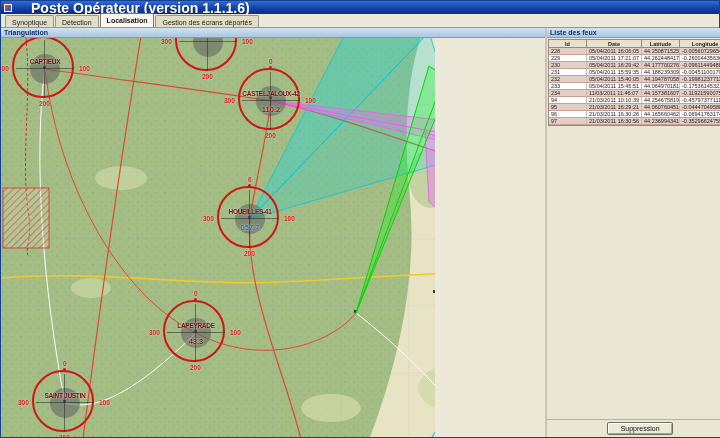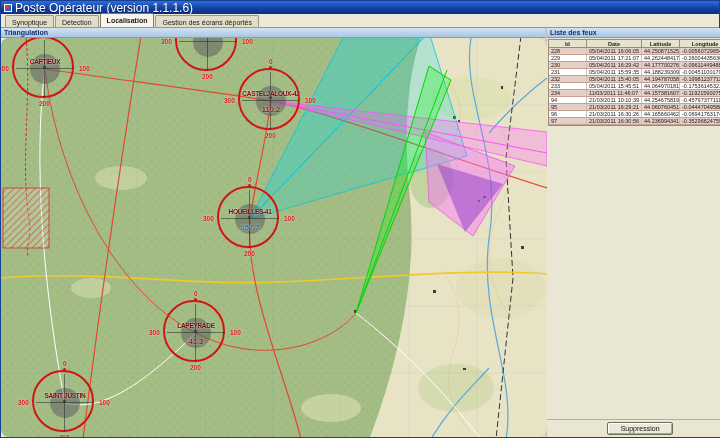--- a/index.html
+++ b/index.html
@@ -6,22 +6,22 @@
   html,body { width:720px; height:438px; overflow:hidden; background:#ece9d8;
               font-family:"Liberation Sans", sans-serif; }
   .window { position:absolute; inset:0; width:720px; height:438px; background:#ece9d8;
             border:1px solid #16418f; }
 
   
   .titlebar { height:13px; background:linear-gradient(180deg,#2f6be0 0%,#123e9e 60%,#0a2f86 100%);
               display:flex; align-items:center; padding:0 3px; gap:3px; }
   .app-icon { width:8px; height:8px; background:linear-gradient(135deg,#e04030 0 50%,#3060d0 50% 100%);
               border:1px solid #fff; flex:0 0 auto; }
-  .titlebar .title { color:#fff; font-size:12px; font-weight:normal; white-space:nowrap;
-                     text-shadow:0 1px 1px rgba(0,0,0,.5); }
+  .titlebar .title { color:#fff; font-size:14px; font-weight:bold; white-space:nowrap;
+                     text-shadow:0 1px 1px rgba(0,0,0,.5);margin-left:16px; }
 
   
   .tabbar { height:14px; background:#ece9d8; display:flex; align-items:flex-end;
             padding-left:4px; gap:1px; border-bottom:1px solid #9a9786; }
   .tab { font-size:7px; color:#1a1a1a; padding:2px 6px 1px 6px; background:#e1ddc7;
          border:1px solid #9a9786; border-bottom:none; border-radius:2px 2px 0 0;
          height:12px; line-height:9px; white-space:nowrap; cursor:default; }
   .tab.selected { background:#f7f5ec; height:14px; font-weight:bold; border-color:#7c7968;
                   position:relative; z-index:2; }
 
@@ -29,21 +29,21 @@
   .main { position:absolute; top:27px; left:0; right:0; bottom:0; display:flex; }
   .map-section { width:546px; flex:0 0 546px; display:flex; flex-direction:column;
                  border-right:2px solid #c9c5b2; }
   .side-panel { flex:1; display:flex; flex-direction:column; background:#e9e6d4; position:relative; }
 
   .section-header { height:10px; background:linear-gradient(180deg,#d3e2f2,#a9c6e4);
                     border-bottom:1px solid #7f9cc0; display:flex; align-items:center; padding:0 3px; }
   .section-header span { font-size:7px; font-weight:bold; color:#12306b; }
 
   
-  .map { position:relative; width:546px; height:401px; overflow:hidden; background:#a3bd85;border-radius:8px; }
+  .map { position:relative; width:434px; height:401px; overflow:hidden; background:#a3bd85; }
   .map svg { position:absolute; left:0; top:0; }
 
   .tower { position:absolute; }
   .tower .ring { position:absolute; border:2px solid #d21414; border-radius:50%; }
   .tower .disc { position:absolute; border-radius:50%; background:rgba(95,95,95,.55); }
   .tower .hair-h, .tower .hair-v { position:absolute; background:rgba(40,40,40,.55); }
   .tower .north-dot { position:absolute; width:3px; height:3px; background:#d21414; border-radius:50%; }
   .tower .name { position:absolute; font-size:6.5px; font-weight:bold; color:#7d0606;
                  white-space:nowrap; letter-spacing:-0.3px; text-shadow:0 0 2px rgba(255,255,255,.8);
                  transform:translateX(-50%); }

